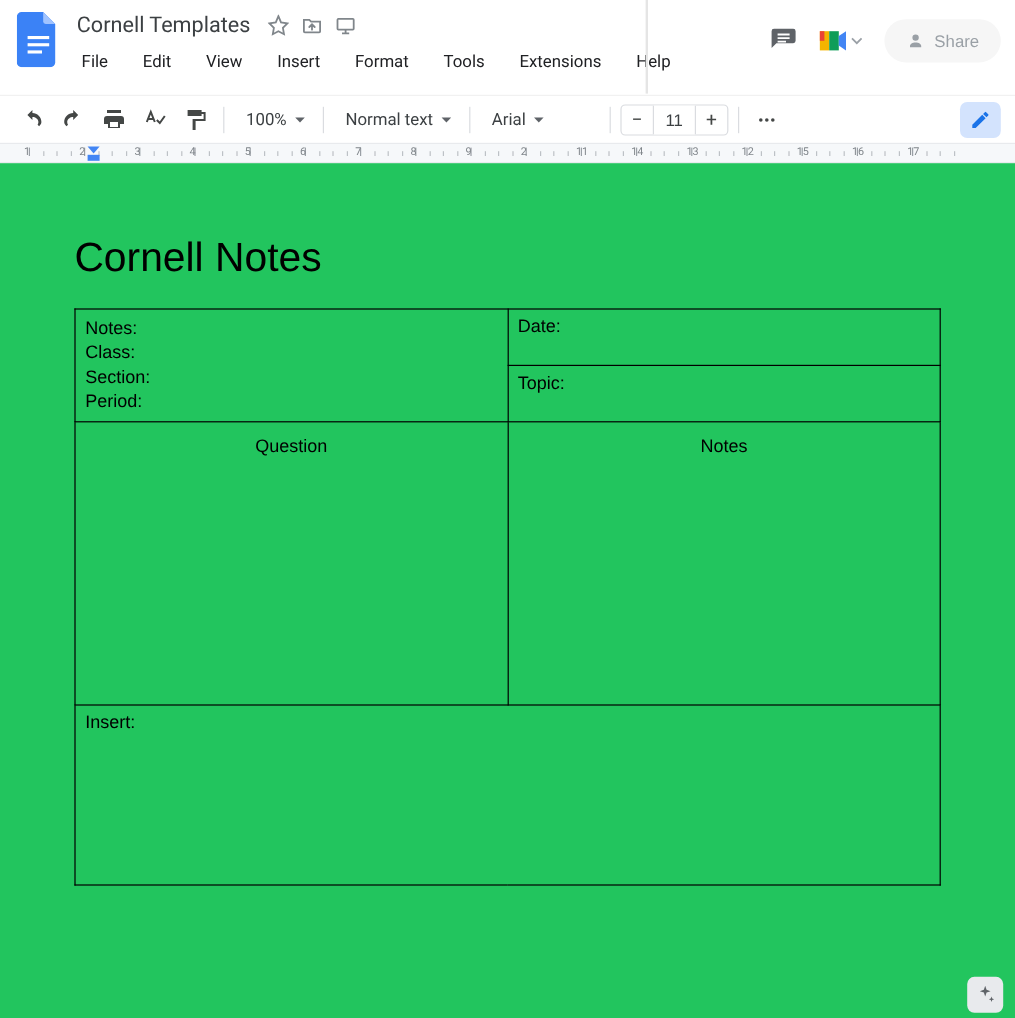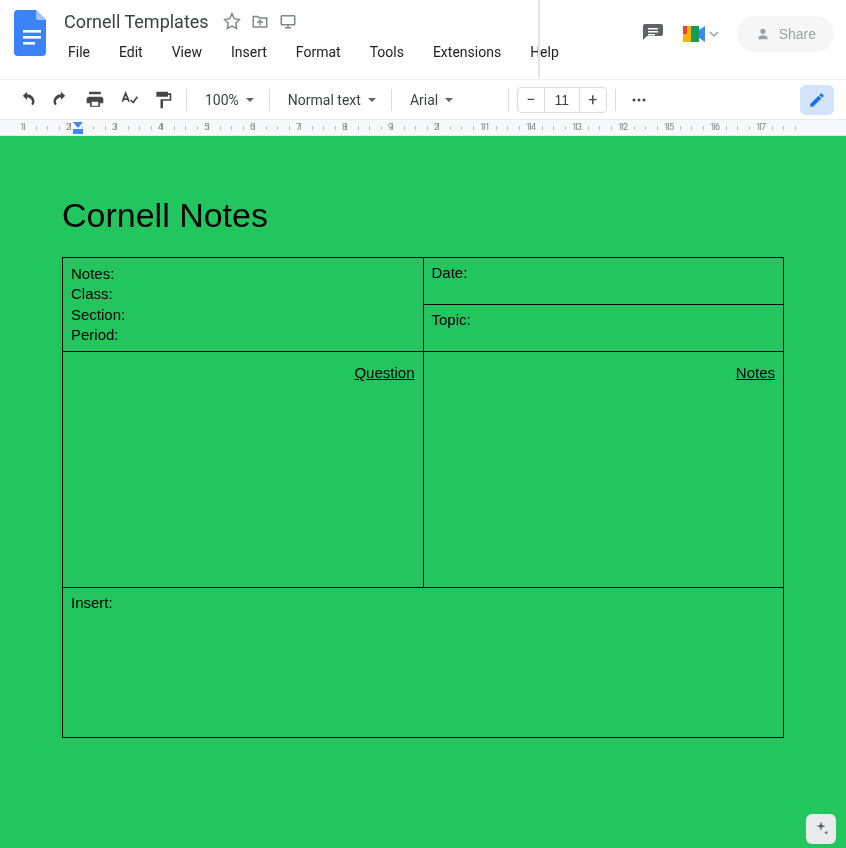--- a/index.html
+++ b/index.html
@@ -236,21 +236,21 @@
     color: #000;
   }
   table.cornell td {
     border: 1px solid #000;
     vertical-align: top;
     padding: 6px 8px;
   }
   .info-left { width: 50%; height: 92px; }
   .info-right-date { width: 50%; height: 44px; }
   .info-right-topic { height: 44px; }
-  .qn-cell { height: 236px; text-align: right; padding-top: 12px !important; text-decoration: underline; }
+  .qn-cell { height: 236px; text-align: center; padding-top: 12px !important; }
   .summary-cell { height: 150px; }
 
   .info-line { line-height: 1.35; }
 
   
   .sparkle-chip {
     position: absolute;
     right: 10px;
     bottom: 10px;
     width: 30px;

